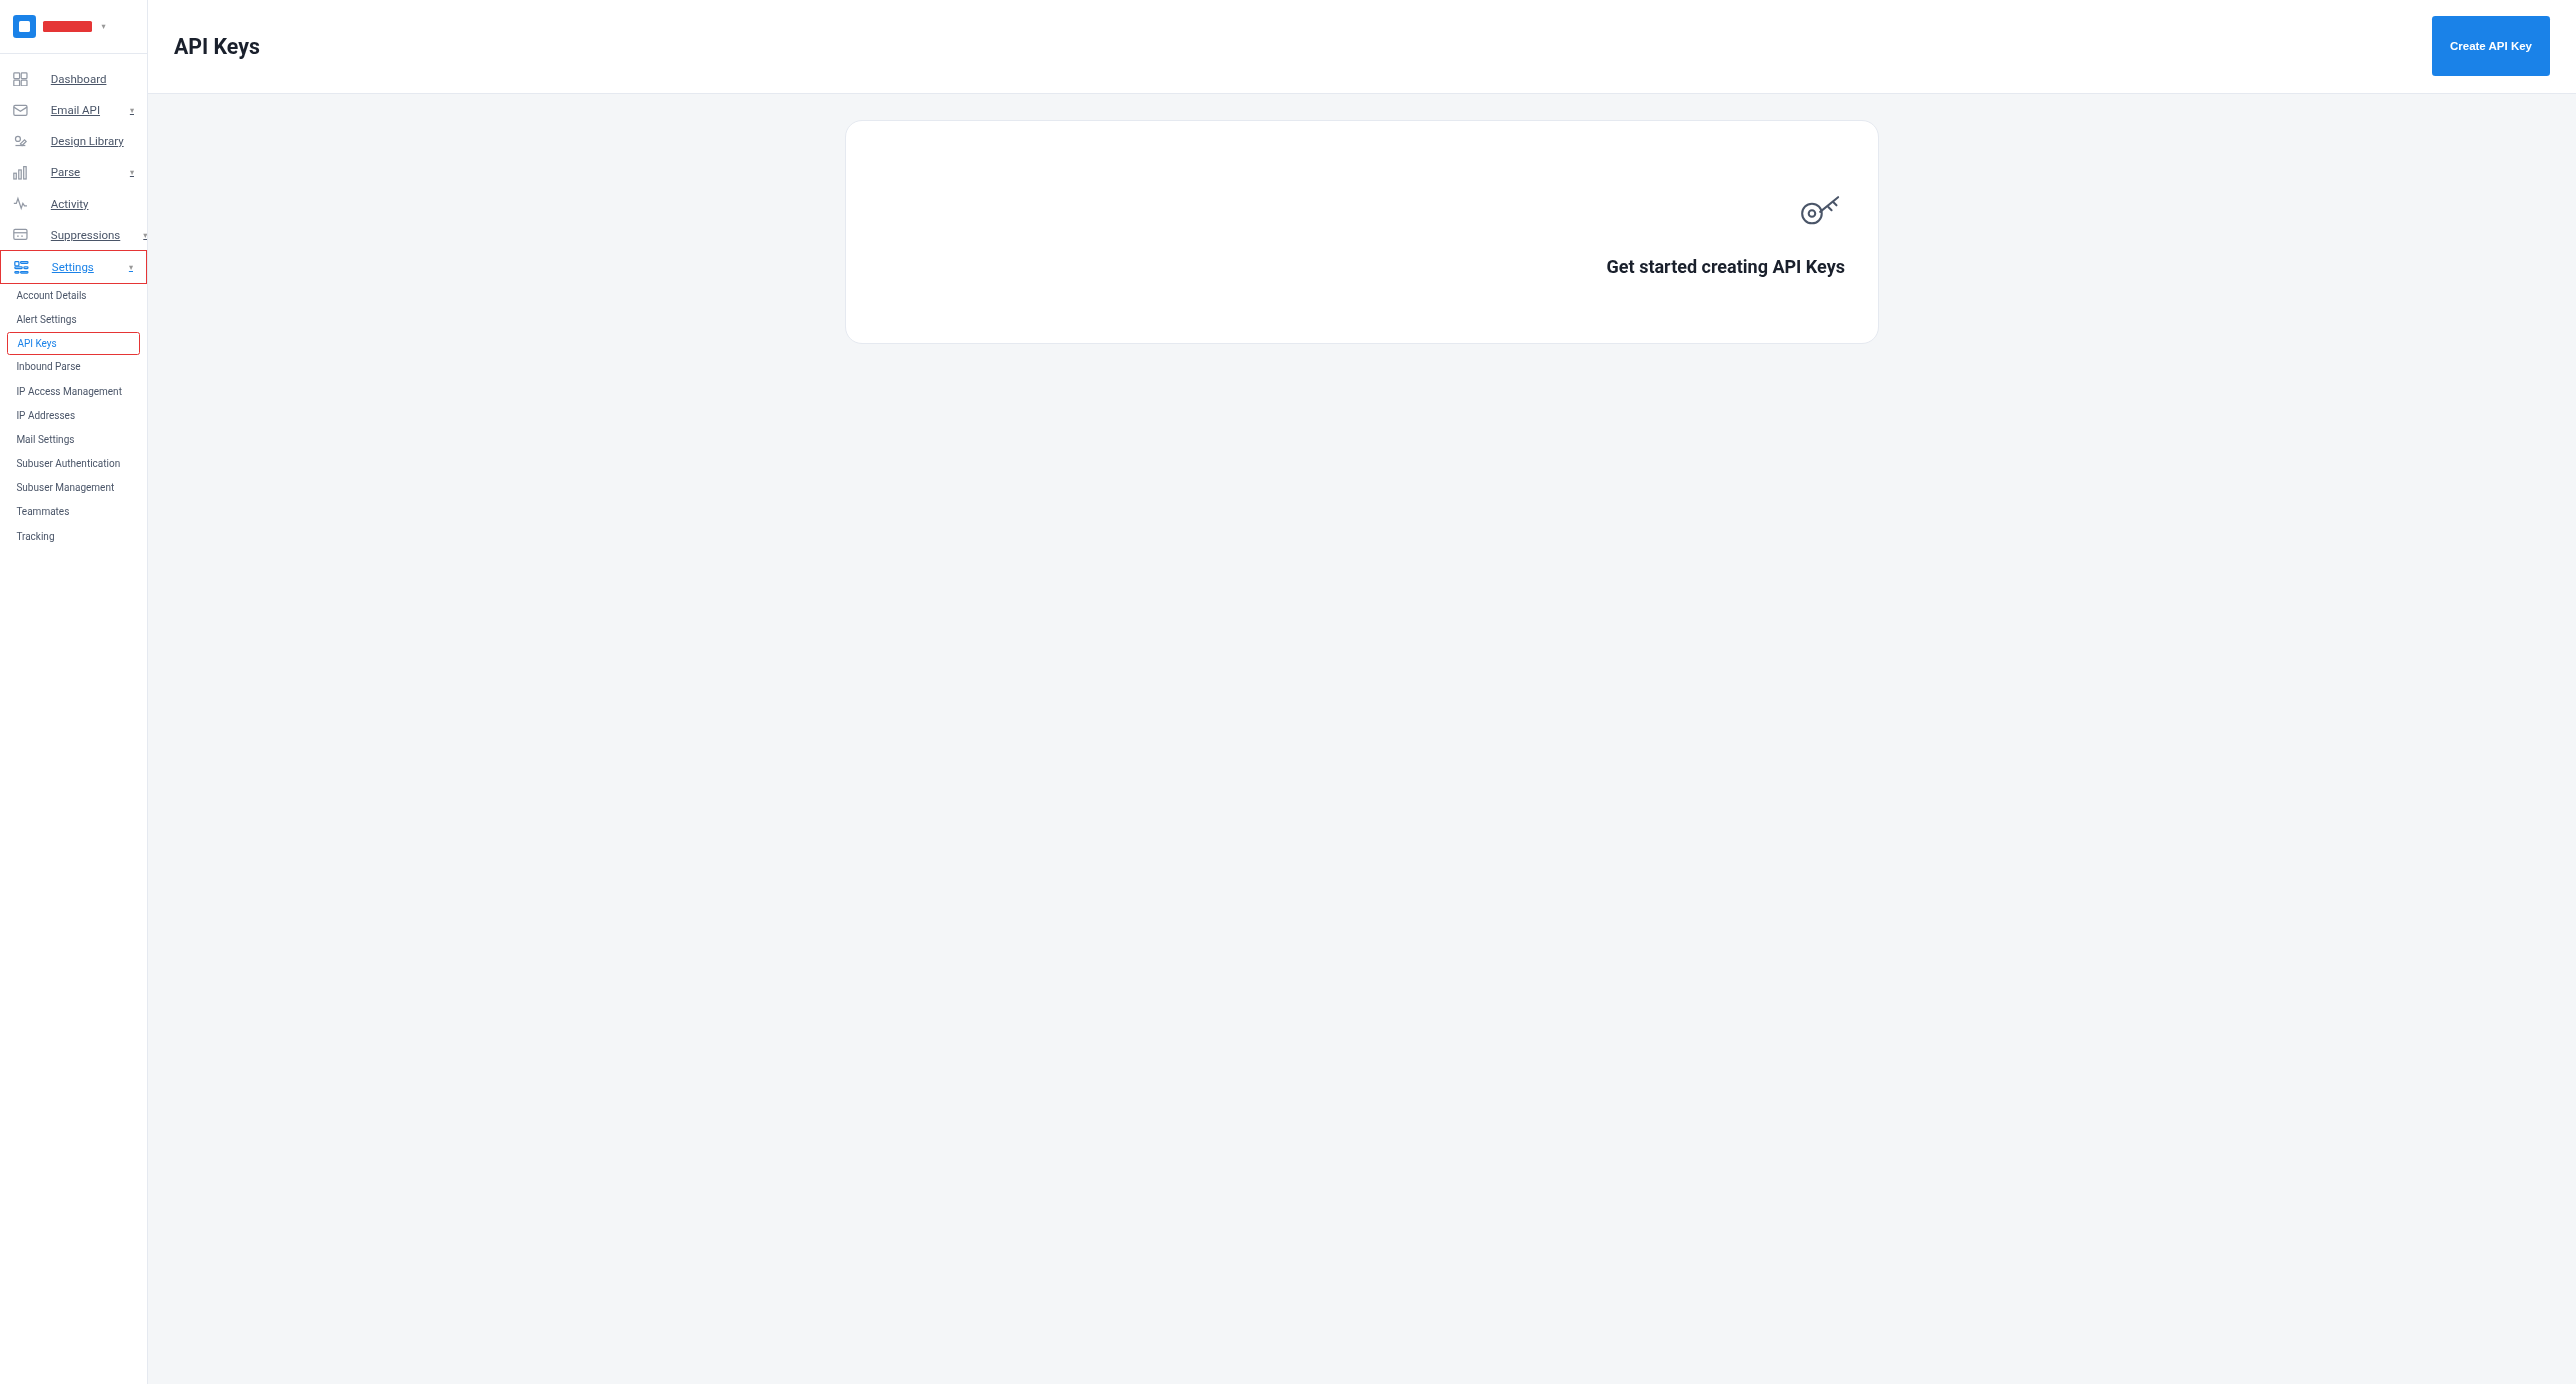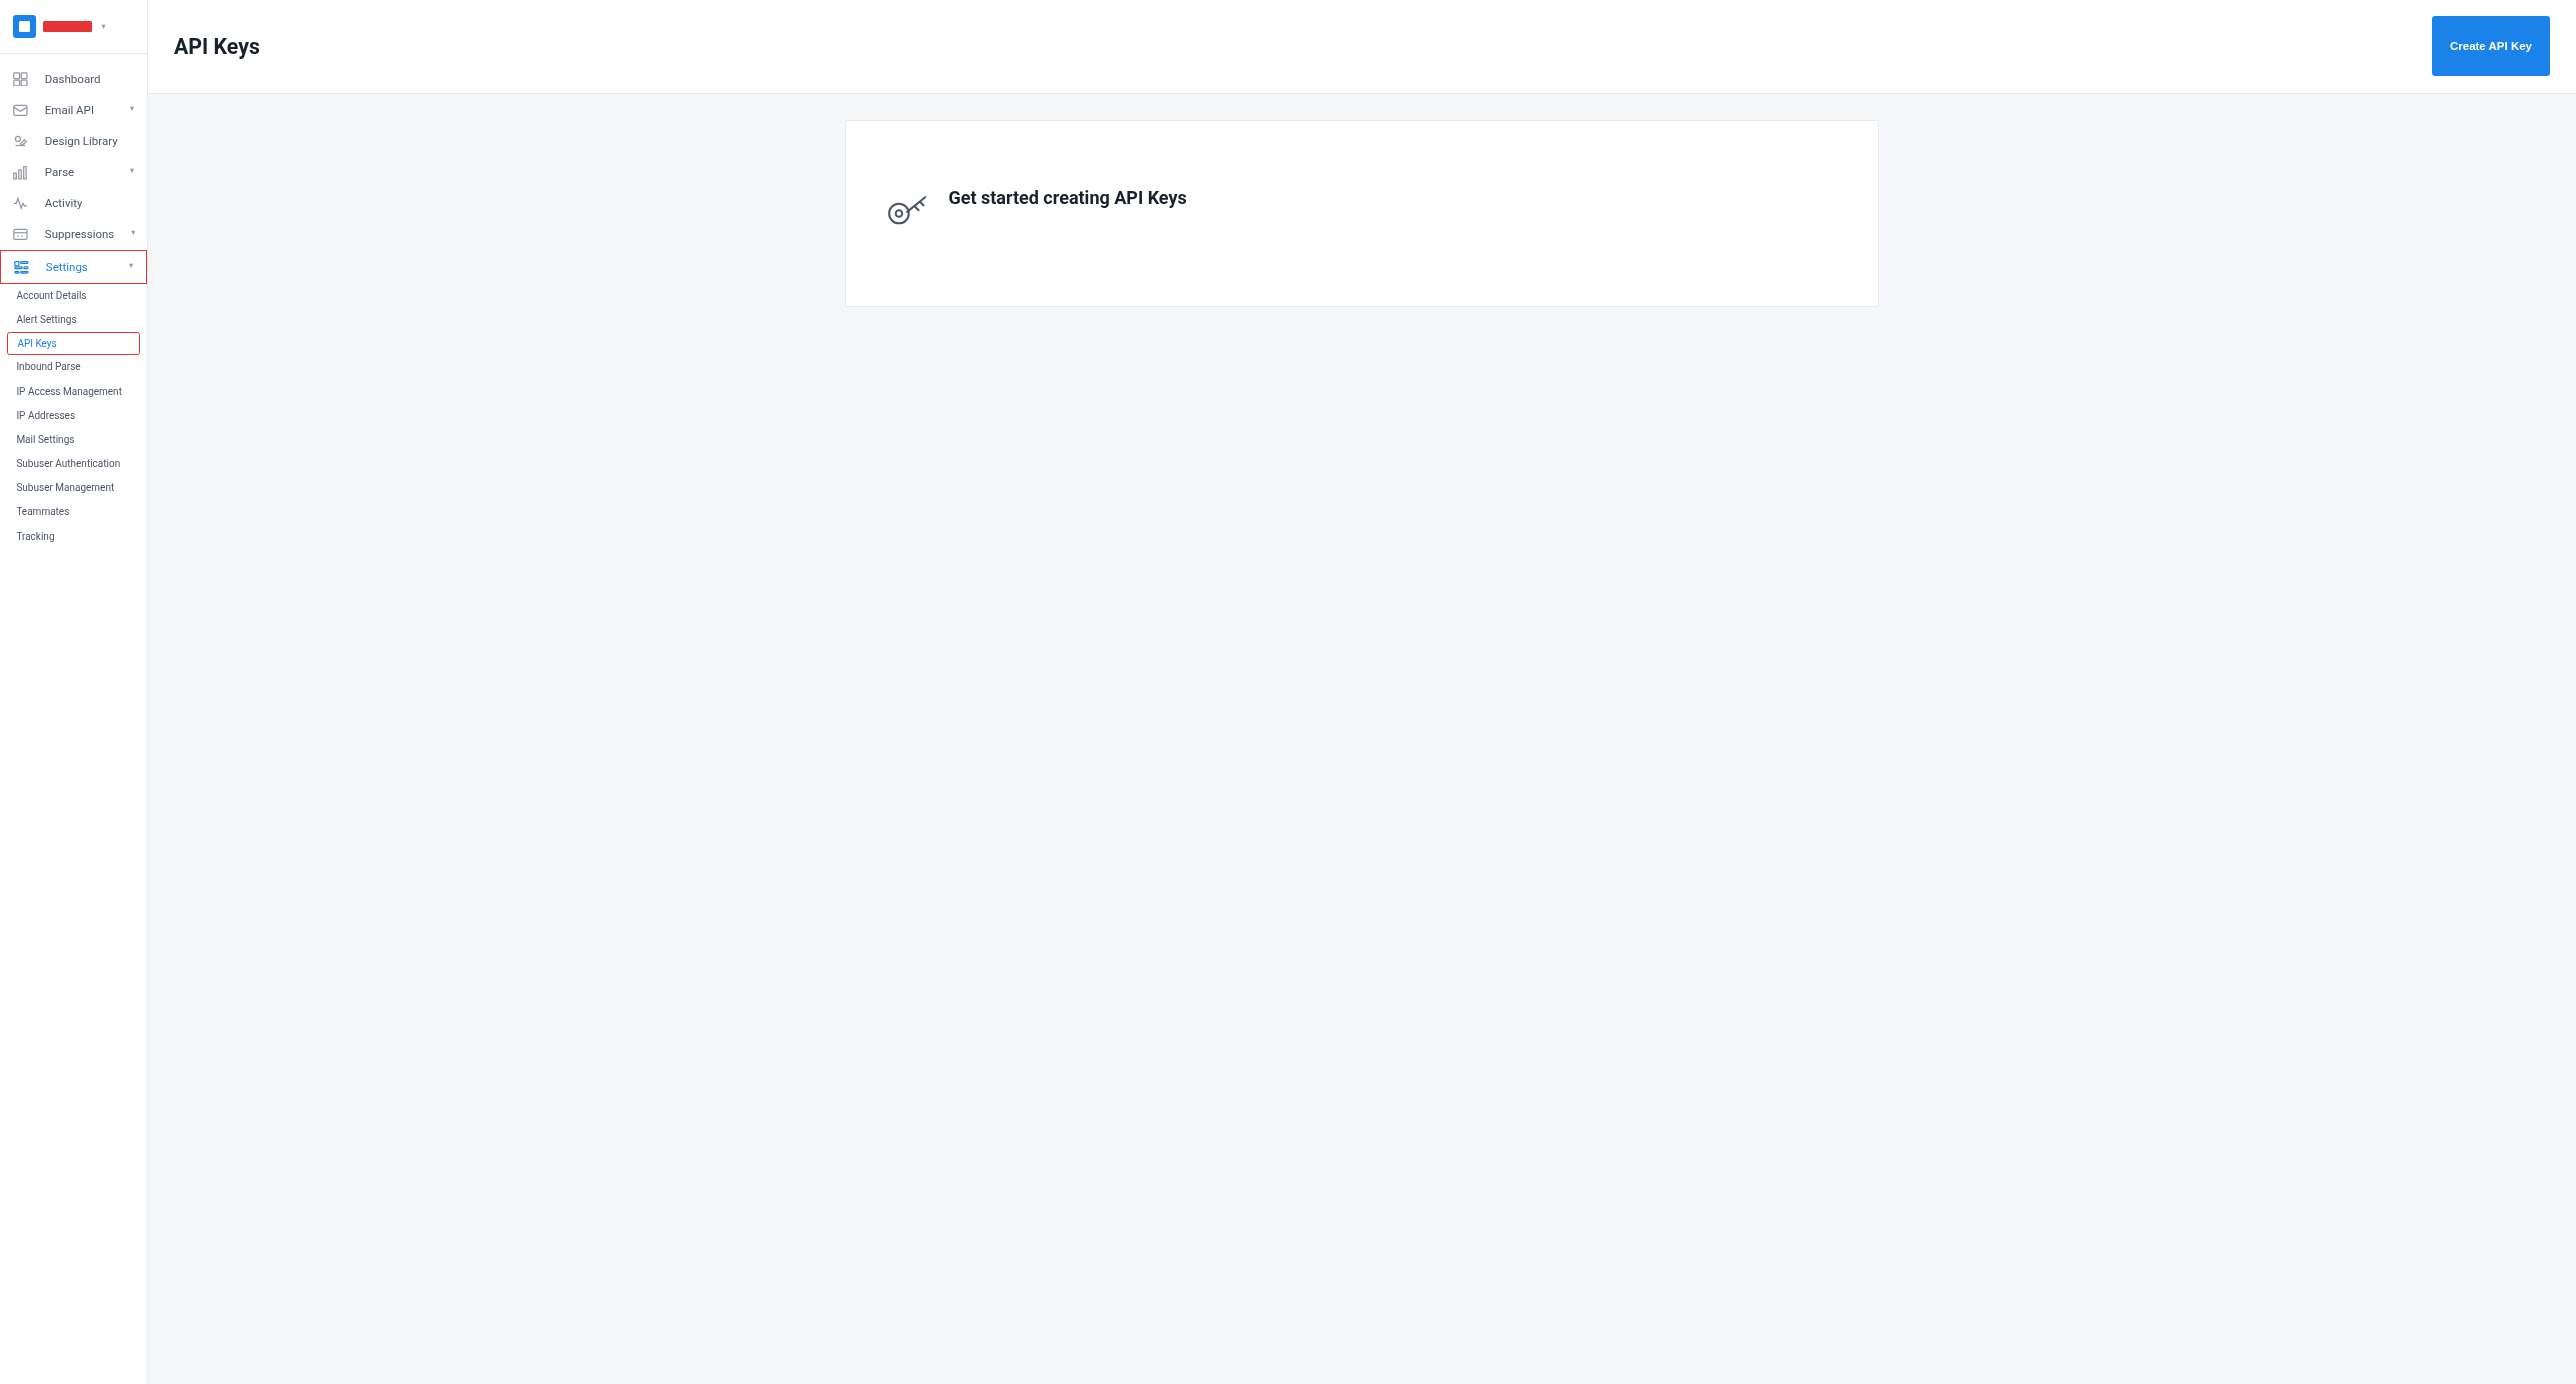--- a/index.html
+++ b/index.html
@@ -55,28 +55,29 @@
       font-size: 8.2px;
     }
 
     .sidebar-nav {
       padding: 9.8px 0;
       flex: 1;
     }
 
     .nav-item {
       display: flex;
-      align-items: flex-start;
+      align-items: center;
       padding: 8.2px 13px;
       cursor: pointer;
       color: #4a5568;
       font-size: 11.5px;
-      gap: 17px;
+      gap: 23px;
       border-radius: 0;
       transition: background 0.15s;
+      text-decoration: underline;
     }
 
     .nav-item.active {
       color: #1a82e8;
       border: 1.6px solid #e53535;
       background: #fff;
     }
 
     .nav-item .nav-icon {
       width: 14.8px;
@@ -154,27 +155,27 @@
       flex: 1;
       padding: 26px;
       display: flex;
       align-items: flex-start;
       justify-content: center;
     }
 
     .empty-state-card {
       background: #fff;
       border: 0.8px solid #e5e9f0;
-      border-radius: 2px;
+      border-radius: 17px;
       width: 100%;
       max-width: 1034px;
       padding: 66px 33px;
       display: flex;
-      flex-direction: row;
-      align-items: flex-start;
+      flex-direction: column;
+      align-items: flex-end;
       gap: 16.4px;
     }
 
     .key-icon-wrap {
       width: 53px;
       height: 53px;
       display: flex;
       align-items: center;
       justify-content: center;
     }

